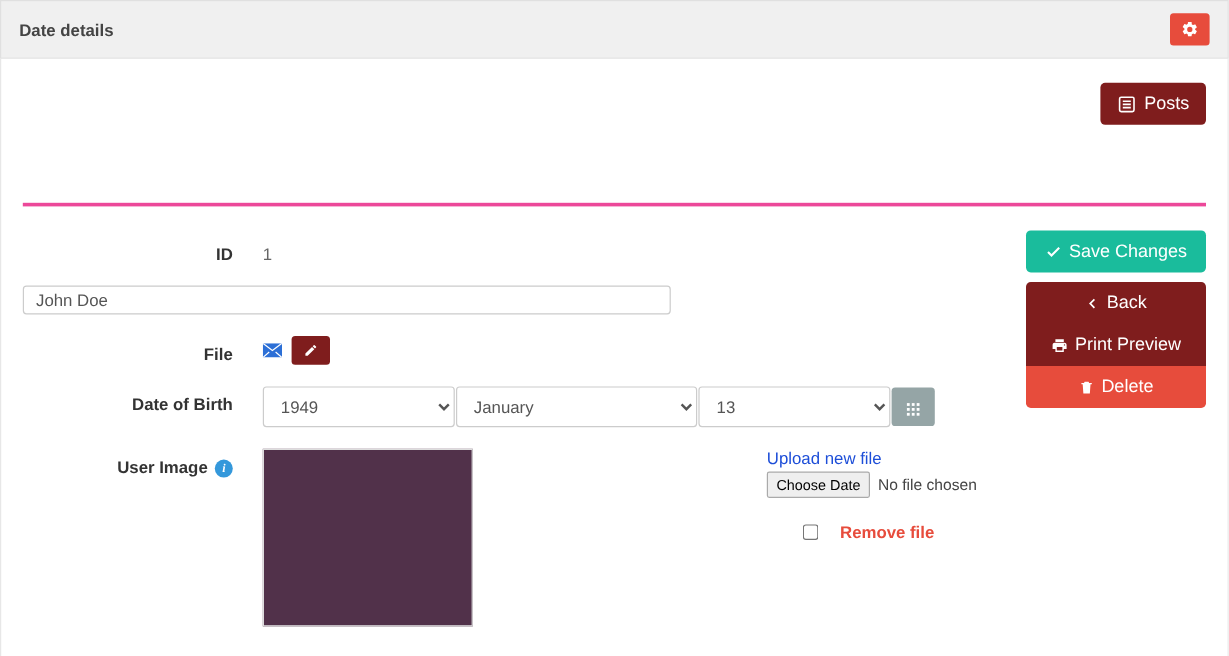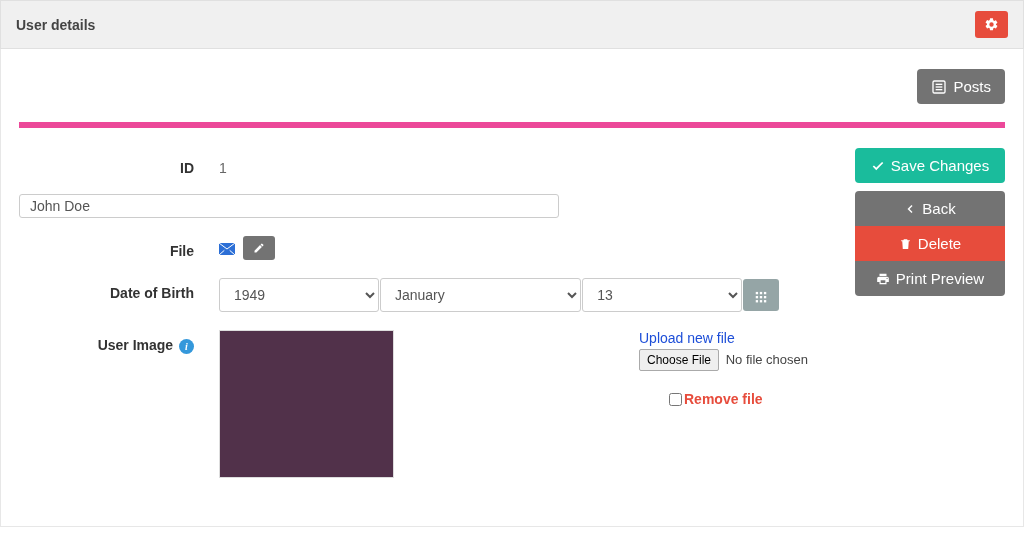--- a/index.html
+++ b/index.html
@@ -52,33 +52,34 @@
       border-radius: 4px;
       padding: 9px 14px;
       font-size: 15px;
       cursor: pointer;
       color: #fff;
       display: inline-flex;
       align-items: center;
       gap: 6px;
       justify-content: center;
     }
-    .btn-gray { background: #737373; }
+    .btn-gray { background: #7f1d1d; }
     .btn-green { background: #1abc9c; }
     .btn-red { background: #e74c3c; }
     .btn-sm {
       padding: 6px 10px;
       font-size: 13px;
       border-radius: 3px;
     }
     .content-grid {
       display: grid;
       grid-template-columns: 1fr 150px;
       gap: 20px;
-      border-top: 6px solid #ec4899;
+      border-top: 3px solid #ec4899;
+      margin-top: 47px;
     }
     .form-area {
       padding-top: 25px;
     }
     .form-row {
       display: flex;
       align-items: flex-start;
       margin-bottom: 18px;
     }
     .form-label {
@@ -191,21 +192,21 @@
     }
     .file-status {
       margin-left: 3px;
       color: #444;
       font-size: 13px;
     }
     .remove-row {
       margin-top: 20px;
       display: flex;
       align-items: center;
-      gap: 2px;
+      gap: 18px;
       padding-left: 30px;
     }
     .remove-label {
       color: #e74c3c;
       font-weight: bold;
       font-size: 14px;
     }
     .action-col {
       padding-top: 20px;
       display: flex;
@@ -225,21 +226,21 @@
     .action-single {
       border-radius: 4px;
       margin-bottom: 8px;
     }
     svg { vertical-align: middle; }
   </style>
 </head>
 <body>
 
 <div class="panel-header">
-  <h3>User details</h3>
+  <h3>Date details</h3>
   <button class="gear-btn">
     <svg width="15" height="15" viewBox="0 0 24 24" fill="#fff">
         <path d="M19.14 12.94a7.07 7.07 0 0 0 .05-.94 7.07 7.07 0 0 0-.05-.94l2.03-1.58a.5.5 0 0 0 .12-.64l-1.92-3.32a.5.5 0 0 0-.6-.22l-2.39.96a7.03 7.03 0 0 0-1.62-.94l-.36-2.54A.5.5 0 0 0 13.9 2h-3.84a.5.5 0 0 0-.49.42l-.36 2.54c-.58.24-1.12.55-1.62.94l-2.39-.96a.5.5 0 0 0-.6.22L2.68 8.48a.5.5 0 0 0 .12.64l2.03 1.58c-.03.31-.05.63-.05.94s.02.63.05.94l-2.03 1.58a.5.5 0 0 0-.12.64l1.92 3.32c.13.22.39.31.6.22l2.39-.96c.5.39 1.04.7 1.62.94l.36 2.54c.04.24.25.42.49.42h3.84c.24 0 .45-.18.49-.42l.36-2.54c.58-.24 1.12-.55 1.62-.94l2.39.96c.21.09.47 0 .6-.22l1.92-3.32a.5.5 0 0 0-.12-.64l-2.03-1.58zM12 15.5A3.5 3.5 0 1 1 12 8.5a3.5 3.5 0 0 1 0 7z"></path>
       </svg>
   </button>
 </div>
 
 <div class="panel-body">
   <div class="posts-row">
     <button class="btn btn-gray">
@@ -324,21 +325,21 @@
         <div class="form-label">
           <span>User Image</span>
           <span class="info-badge">i</span>
         </div>
         <div class="form-control-area">
           <div class="image-row">
             <div class="image-preview"></div>
             <div class="upload-col">
               <div class="upload-label">Upload new file</div>
               <div class="file-input">
-                <button class="file-btn">Choose File</button>
+                <button class="file-btn">Choose Date</button>
                 <span class="file-status">No file chosen</span>
               </div>
               <div class="remove-row">
                 <input type="checkbox" style="">
                 <span class="remove-label">Remove file</span>
               </div>
             </div>
           </div>
         </div>
       </div>
@@ -353,30 +354,30 @@
         <span>Save Changes</span>
       </button>
 
       <div class="action-group">
         <button class="btn btn-gray">
           <svg width="12" height="12" viewBox="0 0 24 24" fill="#fff">
               <path d="M15 4l-8 8 8 8 2-2-6-6 6-6z"></path>
             </svg>
           <span>Back</span>
         </button>
+        <button class="btn btn-gray">
+          <svg width="14" height="14" viewBox="0 0 24 24" fill="#fff">
+              <path d="M19 8H5c-1.66 0-3 1.34-3 3v6h4v4h12v-4h4v-6c0-1.66-1.34-3-3-3zm-3 11H8v-5h8v5zm3-7c-.55 0-1-.45-1-1s.45-1 1-1 1 .45 1 1-.45 1-1 1zm-1-9H6v4h12V3z"></path>
+            </svg>
+          <span>Print Preview</span>
+        </button>
         <button class="btn btn-red">
           <svg width="13" height="14" viewBox="0 0 24 24" fill="#fff">
               <path d="M6 7h12l-1 14H7L6 7zm3-4h6l1 2h4v2H4V5h4l1-2z"></path>
             </svg>
           <span>Delete</span>
         </button>
-        <button class="btn btn-gray">
-          <svg width="14" height="14" viewBox="0 0 24 24" fill="#fff">
-              <path d="M19 8H5c-1.66 0-3 1.34-3 3v6h4v4h12v-4h4v-6c0-1.66-1.34-3-3-3zm-3 11H8v-5h8v5zm3-7c-.55 0-1-.45-1-1s.45-1 1-1 1 .45 1 1-.45 1-1 1zm-1-9H6v4h12V3z"></path>
-            </svg>
-          <span>Print Preview</span>
-        </button>
       </div>
 
     </div>
 
   </div>
 </div>
 
 </body></html>

